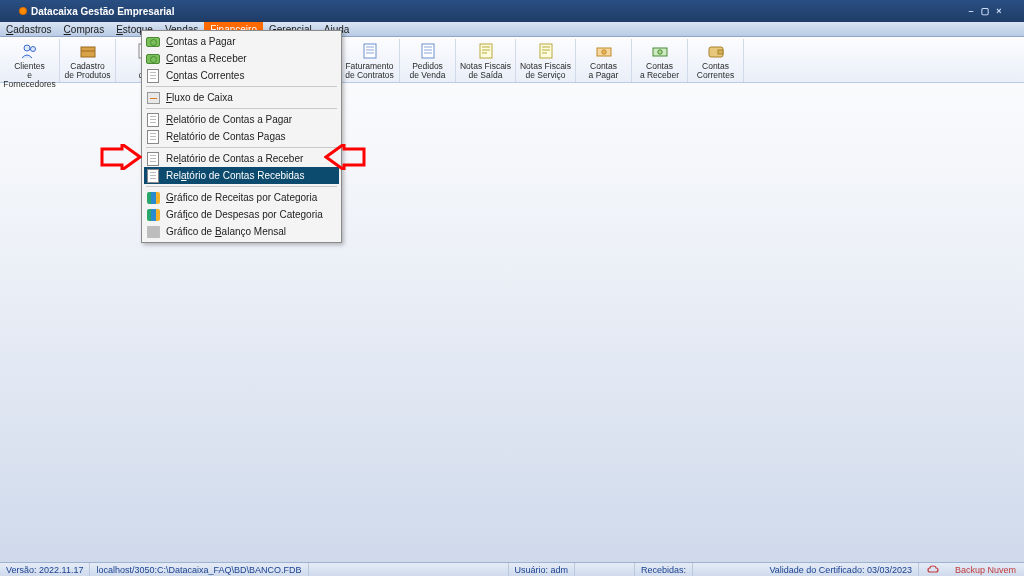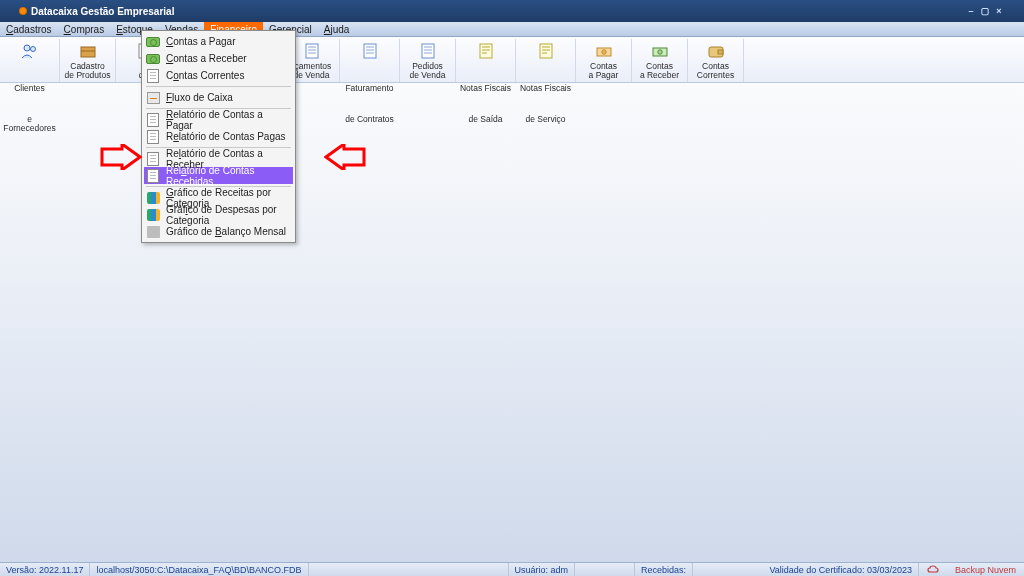--- a/index.html
+++ b/index.html
@@ -14,29 +14,29 @@
 
   
   .menubar { height: 15px; background: linear-gradient(to bottom, #d9e4f4, #b9cbe4); display: flex; align-items: stretch; font-size: 10px; color: #1a1a1a; border-bottom: 1px solid #8fa6c6; }
   .menubar .menuitem { padding: 0 6px; display: flex; align-items: center; cursor: default; }
   .menubar .menuitem.active { background: #ff6a00; color: #fff; }
   .menubar .menuitem u { text-decoration: underline; }
 
   
   .toolbar { height: 46px; background: linear-gradient(to bottom, #fdfdff, #e9eef8); border-bottom: 1px solid #b9cbe4; display: flex; align-items: stretch; padding: 2px 0 0 0; }
   .toolbtn { width: 56px; border-right: 1px solid #d0dae9; display: flex; flex-direction: column; align-items: center; justify-content: flex-start; padding-top: 3px; font-size: 8.5px; color: #2a2a2a; text-align: center; line-height: 1.05; cursor: default; }
-  .toolbtn.wide { width: 60px; gap: 22px; }
+  .toolbtn.wide { width: 60px; }
   .toolbtn .ticon { width: 20px; height: 18px; margin-bottom: 2px; } 
 
   
-  .dropdown { position: absolute; left: 141px; top: 30px; width: 155px; background: #f4f4f4; border: 1px solid #8a8a8a; box-shadow: 2px 2px 4px rgba(0,0,0,0.25); z-index: 50; padding: 2px; }
+  .dropdown { position: absolute; left: 141px; top: 30px; width: 201px; background: #f4f4f4; border: 1px solid #8a8a8a; box-shadow: 2px 2px 4px rgba(0,0,0,0.25); z-index: 50; padding: 2px; }
   .dropdown .dditem { display: flex; align-items: center; height: 17px; font-size: 10px; color: #222; padding: 0 4px 0 2px; cursor: default; }
   .dropdown .dditem .ddicon { width: 14px; height: 14px; margin-right: 6px; display: inline-flex; align-items: center; justify-content: center; flex: 0 0 14px; }
   .dropdown .ddsep { height: 1px; background: #c9c9c9; margin: 2px 2px; }
-  .dropdown .dditem.hi { background: #8b5cf6; color: #fff; }
+  .dropdown .dditem.hi { background: #0c4a6e; color: #fff; }
   .dropdown .dditem u { text-decoration: underline; }
 
   
   .statusbar { position: absolute; left: 0; right: 0; bottom: 0; height: 14px; background: linear-gradient(to bottom, #e5ecf7, #cfdaec); border-top: 1px solid #9fb2cf; font-size: 9px; color: #1a418f; display: flex; align-items: center; }
   .statusbar .cell { padding: 0 6px; border-right: 1px solid #b9c8dd; height: 100%; display: flex; align-items: center; white-space: nowrap; }
   .statusbar .spacer { flex: 1; }
   .statusbar .cloud { color: #c23b3b; display: flex; align-items: center; gap: 16px; padding: 0 8px; }
 
   
   .arrow { position: absolute; z-index: 60; }

